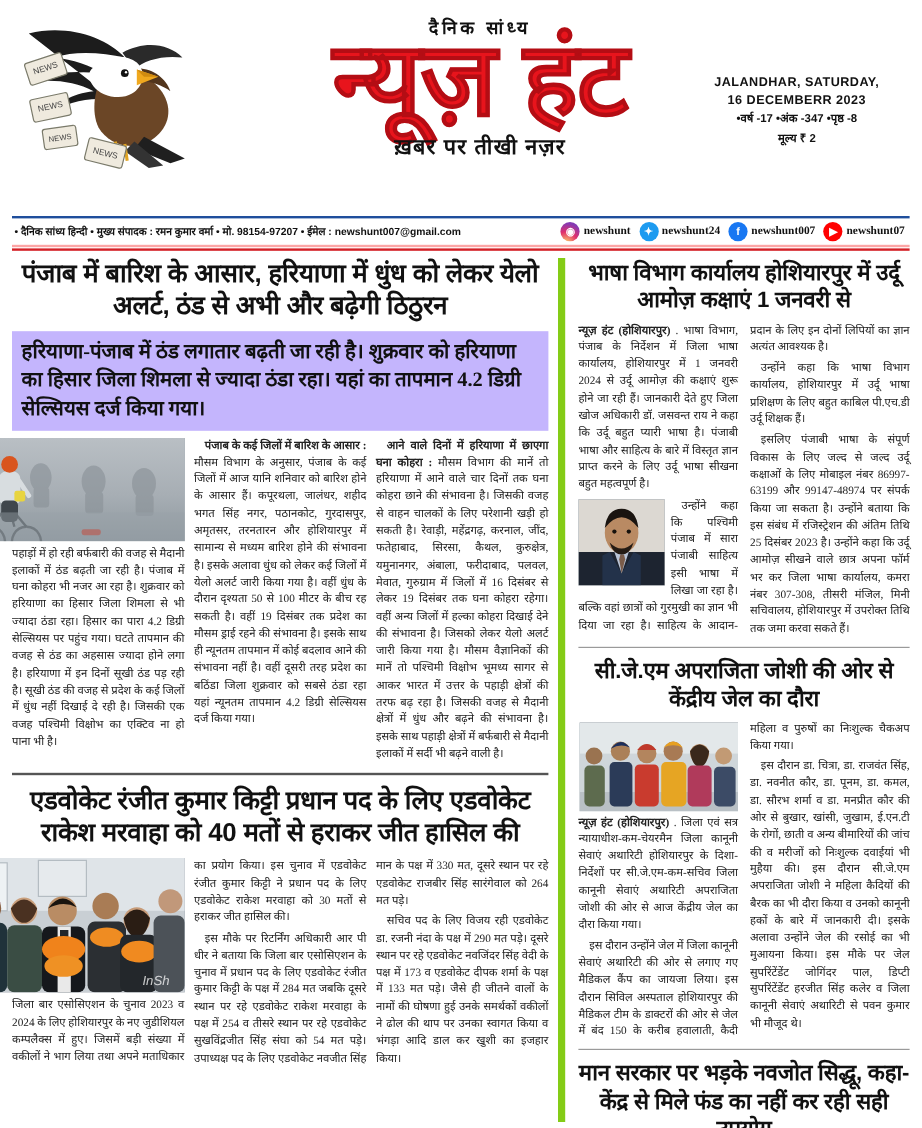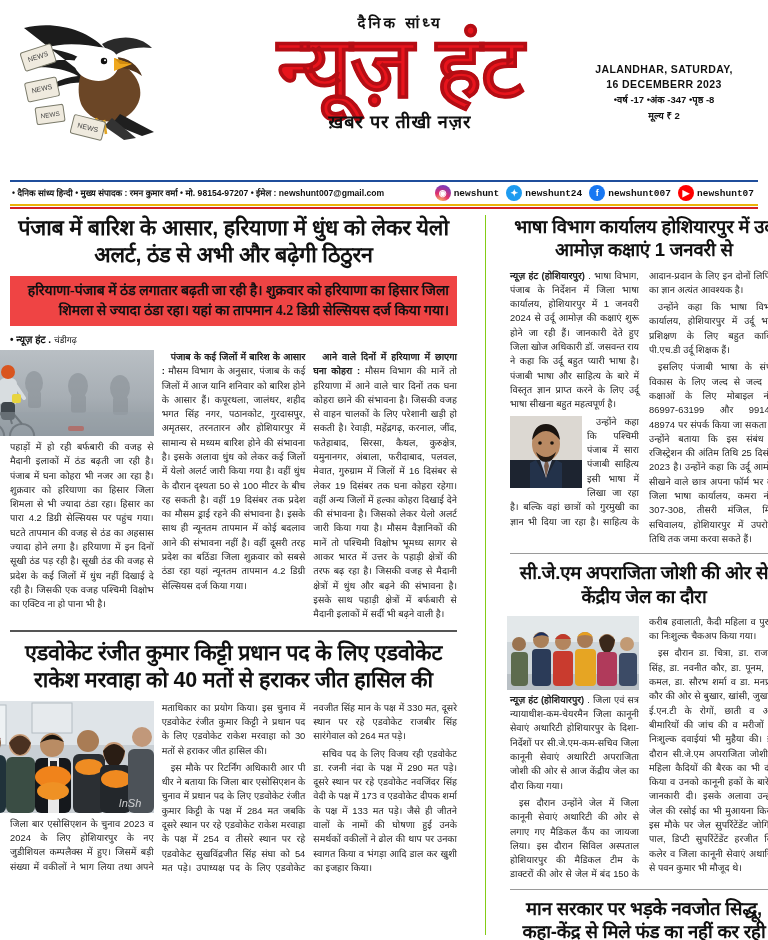--- a/index.html
+++ b/index.html
@@ -98,21 +98,21 @@
     font-size: 9.5px;
     font-weight: bold;
     line-height: 1.5;
     margin-top: 1px;
   }
 
   
   .strap {
     position: relative;
     border-top: 2px solid #1f4e9c;
-    border-bottom: 2px solid #eab308;
+    border-bottom: 2px solid #fca5a5;
     height: 22px;
     display: flex;
     align-items: center;
     margin-top: 2px;
   }
   .strap::after{
     content:"";
     position:absolute;
     left:0; right:0; bottom:-5px;
     height:2px;
@@ -132,21 +132,21 @@
     gap: 7px;
     margin-left: auto;
     padding-right: 4px;
   }
   .soc {
     display: flex;
     align-items: center;
     gap: 3px;
   }
   .soc-label {
-    font-family: Liberation Mono, monospace;
+    font-family: Liberation Serif, serif;
     font-size: 9.5px;
     font-weight: bold;
     color: #111;
   }
   .soc-ic {
     width: 16px; height: 16px;
     border-radius: 50%;
     display: flex; align-items: center; justify-content: center;
     color: #fff; font-size: 9px; font-weight: bold;
     font-family: "Liberation Sans", sans-serif;
@@ -155,65 +155,64 @@
   .ic-instagram { background: radial-gradient(circle at 30% 110%, #fdd36a 0%, #e1306c 45%, #833ab4 80%); }
   .ic-twitter { background: #1d9bf0; }
   .ic-facebook { background: #1877f2; }
   .ic-youtube { background: #ff0000; }
 
   
   .content {
     display: flex;
     margin-top: 9px;
     height: 720px;
-    gap: 20px;
   }
   .col-left { width: 455px; padding-right: 8px; box-sizing: border-box; }
-  .col-right { width: 293px; padding-left: 24px; box-sizing: border-box; border-left: 1px solid #84cc16; }
+  .col-right { width: 293px; padding-left: 11px; box-sizing: border-box; border-left: 6px solid #84cc16; }
 
   h1.lead {
     font-family: "Liberation Sans", sans-serif;
     font-weight: bold;
     font-size: 21.5px;
     line-height: 1.26;
     color: #111;
     margin: 0 0 7px 0;
     text-align: center;
     letter-spacing: -0.2px;
   }
   h1.lead.small {
     font-size: 18.5px;
   }
   .standfirst {
-    background: #ef4444;
+    background: #c4b5fd;
     font-family: "Liberation Serif", serif;
     font-weight: bold;
-    font-size: 14px;
+    font-size: 17px;
     line-height: 1.42;
-    text-align: right;
+    text-align: left;
     padding: 5px 8px;
     color: #111;
     margin-bottom: 6px;
   }
   .byline {
     font-family: "Liberation Sans", sans-serif;
     font-size: 10px;
     font-weight: bold;
     color: #111;
     margin-bottom: 4px;
   }
   .byline .place {
     font-weight: normal;
     font-size: 9px;
   }
 
   .cols2 { column-count: 2; column-gap: 10px; column-rule: none; }
   .cols3 { column-count: 3; column-gap: 8px; }
   p.body {
-    font-family: Liberation Sans, sans-serif;
+    font-family: Liberation Serif, serif;
     font-size: 9.4px;
     line-height: 1.52;
     text-align: justify;
     margin: 0 0 3px 0;
     color: #222;
     text-indent: 9px;
     hyphens: auto;
   }
   p.body.noind { text-indent: 0; }
   p.body b { font-weight: bold; }
@@ -312,24 +311,20 @@
     </div>
   </div>
 
   <div class="content">
 
     <div class="col-left">
 
       <div class="story">
         <h1 class="lead">पंजाब में बारिश के आसार, हरियाणा में धुंध को लेकर येलो अलर्ट, ठंड से अभी और बढ़ेगी ठिठुरन</h1>
         <div class="standfirst">हरियाणा-पंजाब में ठंड लगातार बढ़ती जा रही है। शुक्रवार को हरियाणा का हिसार जिला शिमला से ज्यादा ठंडा रहा। यहां का तापमान 4.2 डिग्री सेल्सियस दर्ज किया गया।</div>
-        <div class="byline">
-          <span>• न्यूज़ हंट .</span>
-          <span class="place">चंडीगढ़</span>
-        </div>
 
         <div class="cols3">
 
           <div class="photo" style="width:292px; height:86px; margin-left:0; float:right; margin-bottom:4px;">
             <svg width="292" height="86" viewBox="0 0 292 86">
               <defs>
                 <linearGradient id="fogg" x1="0" y1="0" x2="0" y2="1">
                   <stop offset="0%" stop-color="#b9bfc4"></stop>
                   <stop offset="55%" stop-color="#a7aeb4"></stop>
                   <stop offset="100%" stop-color="#8e979e"></stop>

